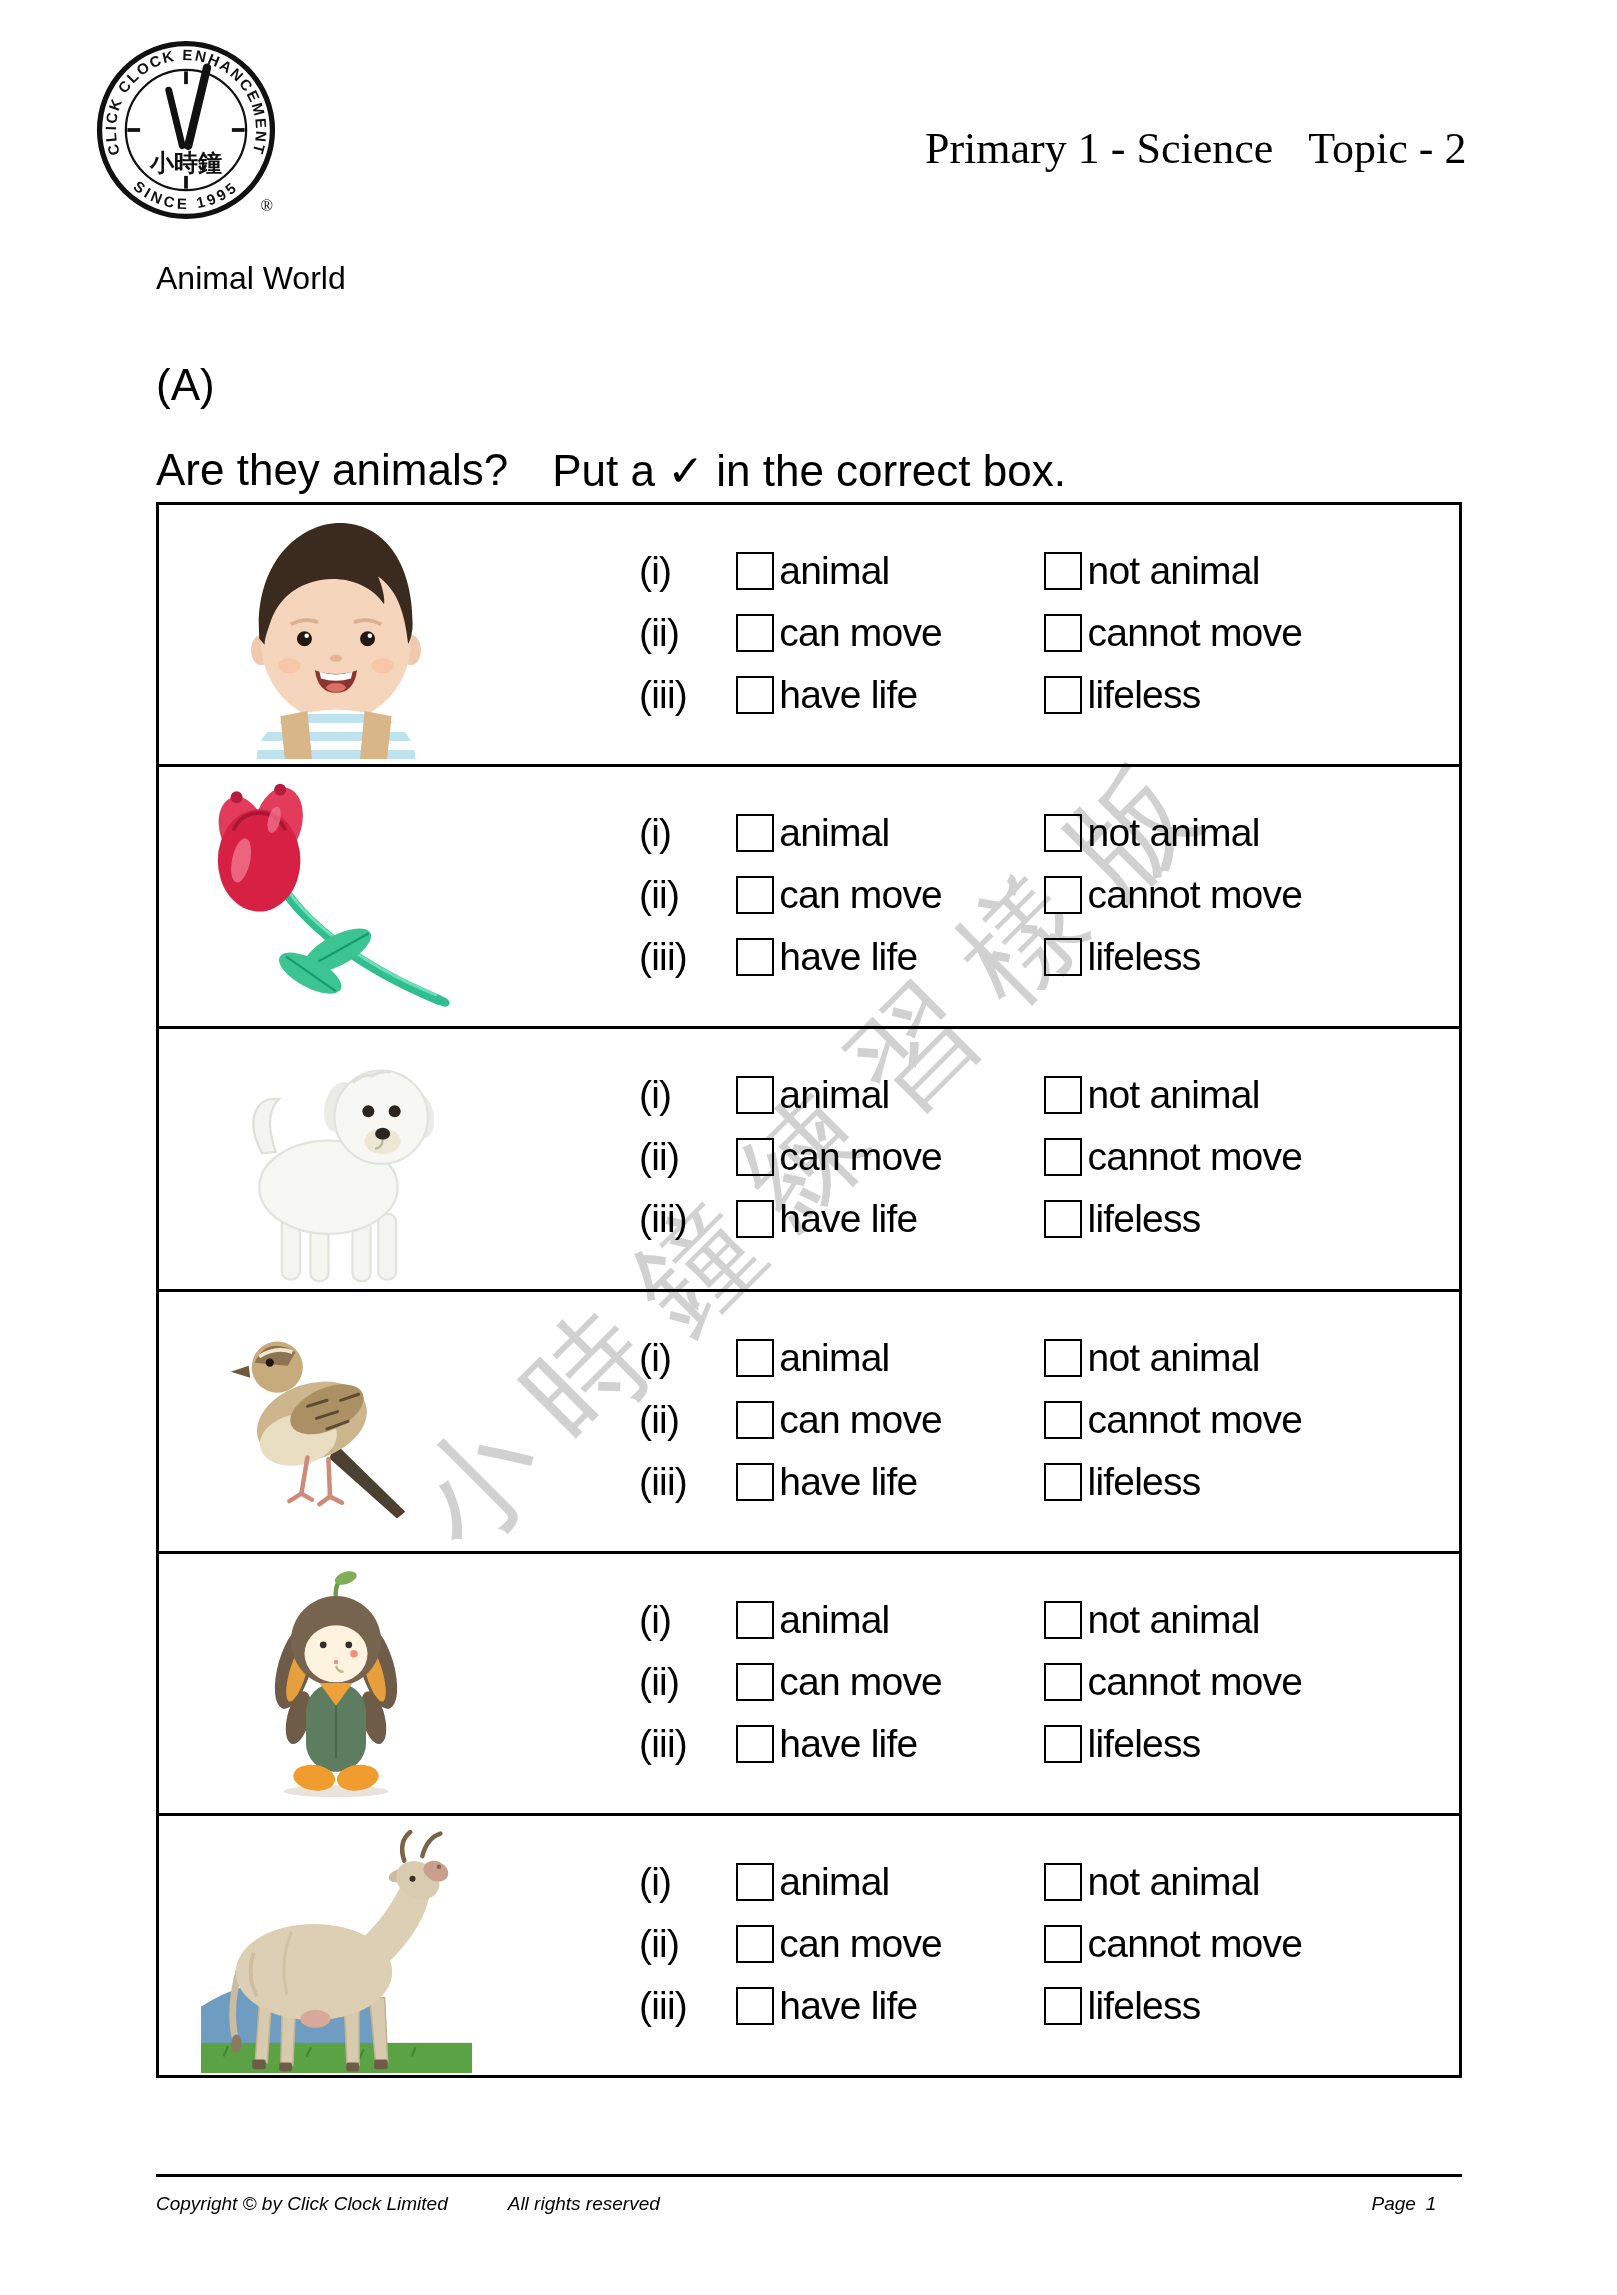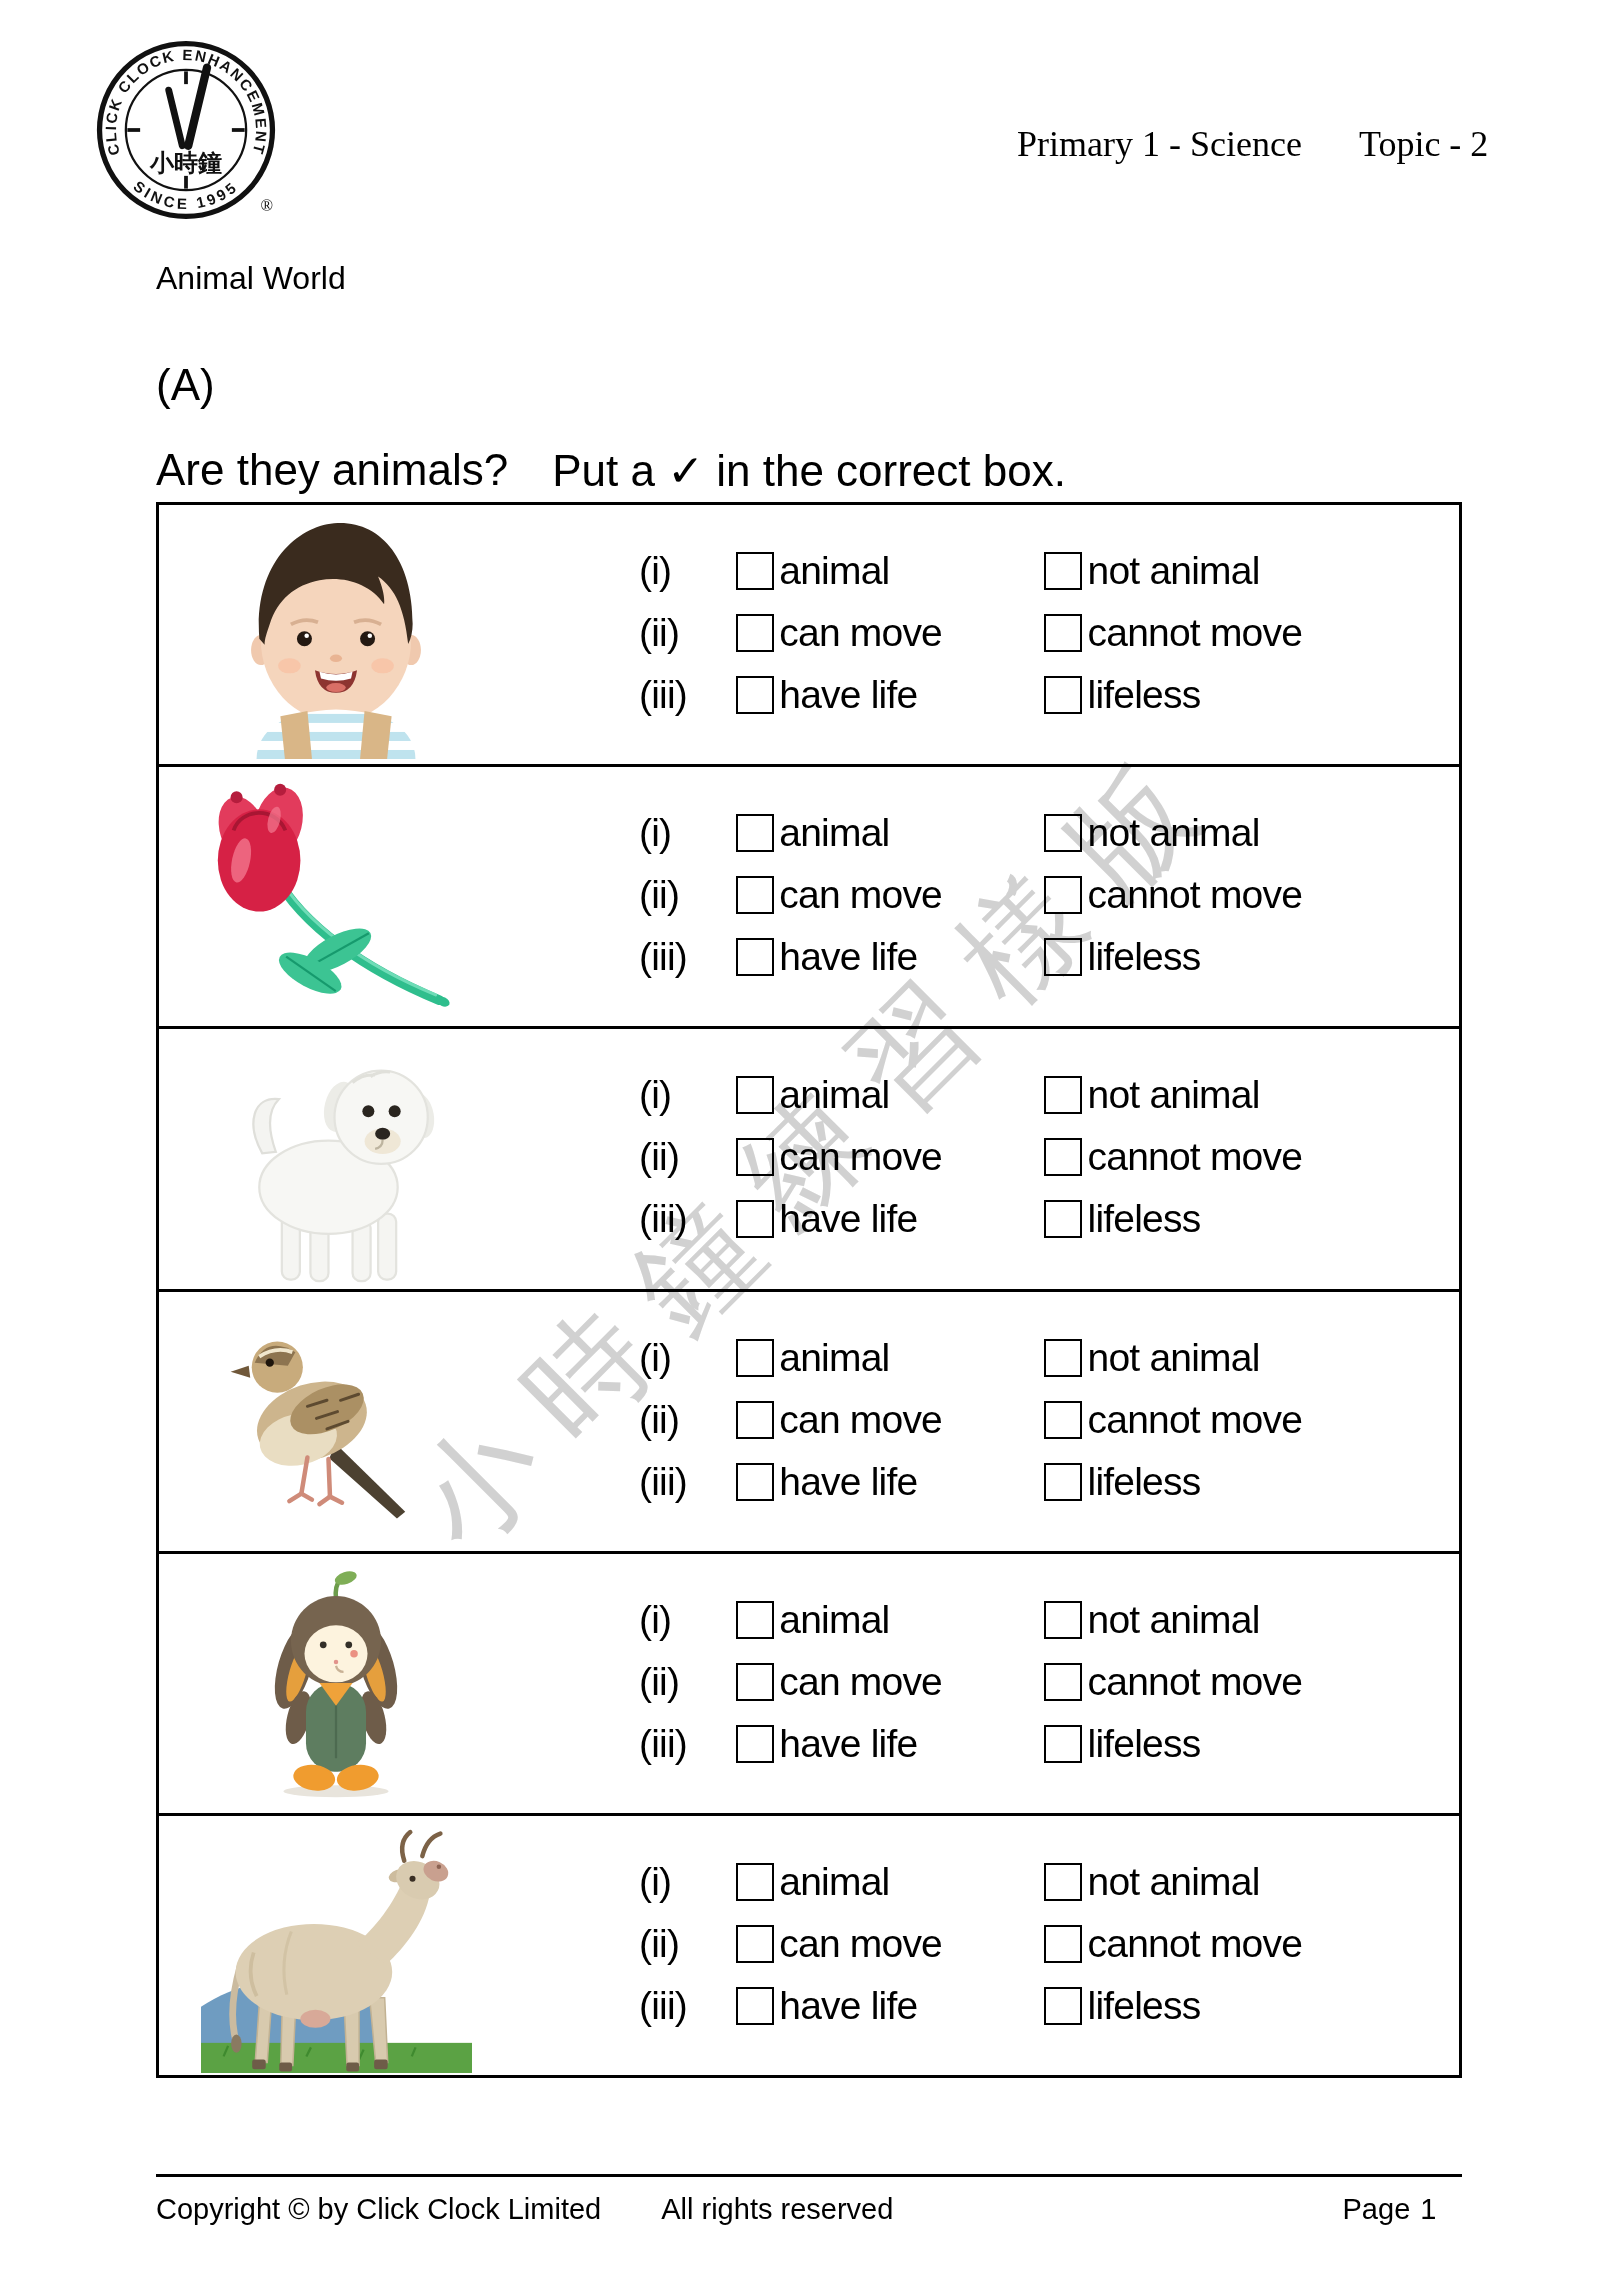--- a/index.html
+++ b/index.html
@@ -8,43 +8,43 @@
   
   .watermark{position:absolute;left:818px;top:1146px;
              transform:translate(-50%,-50%) rotate(-45deg);
              font-family:"Liberation Serif",serif;font-size:119px;letter-spacing:35px;
              color:#c6c6c6;opacity:.8;white-space:nowrap;}
   
   .logo{position:absolute;left:92px;top:33px;}
   .brand{position:absolute;left:360px;top:123px;font-family:"Liberation Serif",serif;
          font-size:36px;white-space:nowrap;}
   .brand .sep{font-size:24px;vertical-align:3px;padding:0 3px;}
-  .course{position:absolute;left:1017px;top:123px;font-family:"Liberation Serif",serif;
-          font-size:36px;display:flex;gap:57px;white-space:nowrap;}
+  .course{position:absolute;left:925px;top:123px;font-family:"Liberation Serif",serif;
+          font-size:44px;display:flex;gap:35px;white-space:nowrap;}
   
   .title-main{position:absolute;left:156px;top:260px;font-size:32px;}
   .section{position:absolute;left:156px;top:360px;font-size:44px;display:flex;}
   .section-label{width:138px;}
   .instruction{position:absolute;left:156px;top:445px;font-size:44px;display:flex;gap:44px;}
   
   .qtable{position:absolute;left:156px;top:502px;width:1306px;height:1576px;
           border:3px solid #000;box-sizing:border-box;display:flex;flex-direction:column;}
   .t-row{flex:1 1 0;display:flex;min-height:0;}
   .t-row + .t-row{border-top:3.8px solid #000;}
   .cell-image{flex:0 0 354px;width:354px;display:flex;align-items:center;justify-content:center;}
   .cell-options{flex:1;box-sizing:border-box;padding:47px 0 0 126px;}
   .opt-line{display:flex;align-items:center;height:38px;margin-bottom:24px;}
   .opt-num{width:97px;font-size:39px;letter-spacing:-0.8px;}
   .cbx{flex:0 0 34px;width:34px;height:34px;border:2.3px solid #000;margin-right:5.3px;background:transparent;}
   .lbl{font-size:39px;letter-spacing:-0.8px;white-space:nowrap;}
   .lbl-left{width:265px;}
   
   .footer-line{position:absolute;left:156px;top:2174px;width:1306px;height:3px;background:#000;}
   .footer{position:absolute;left:156px;top:2193px;width:1306px;display:flex;align-items:baseline;
-          font-size:29px;box-sizing:border-box;}
+          font-size:19px;box-sizing:border-box;font-style:italic;}
   .footer .rights{margin-left:60px;}
   .footer .pgroup{margin-left:auto;padding-right:25.6px;display:flex;gap:10px;}
 </style>
 </head>
 <body>
 
 <div class="page">
 
   <div class="watermark">小時鐘練習樣版</div>
 

